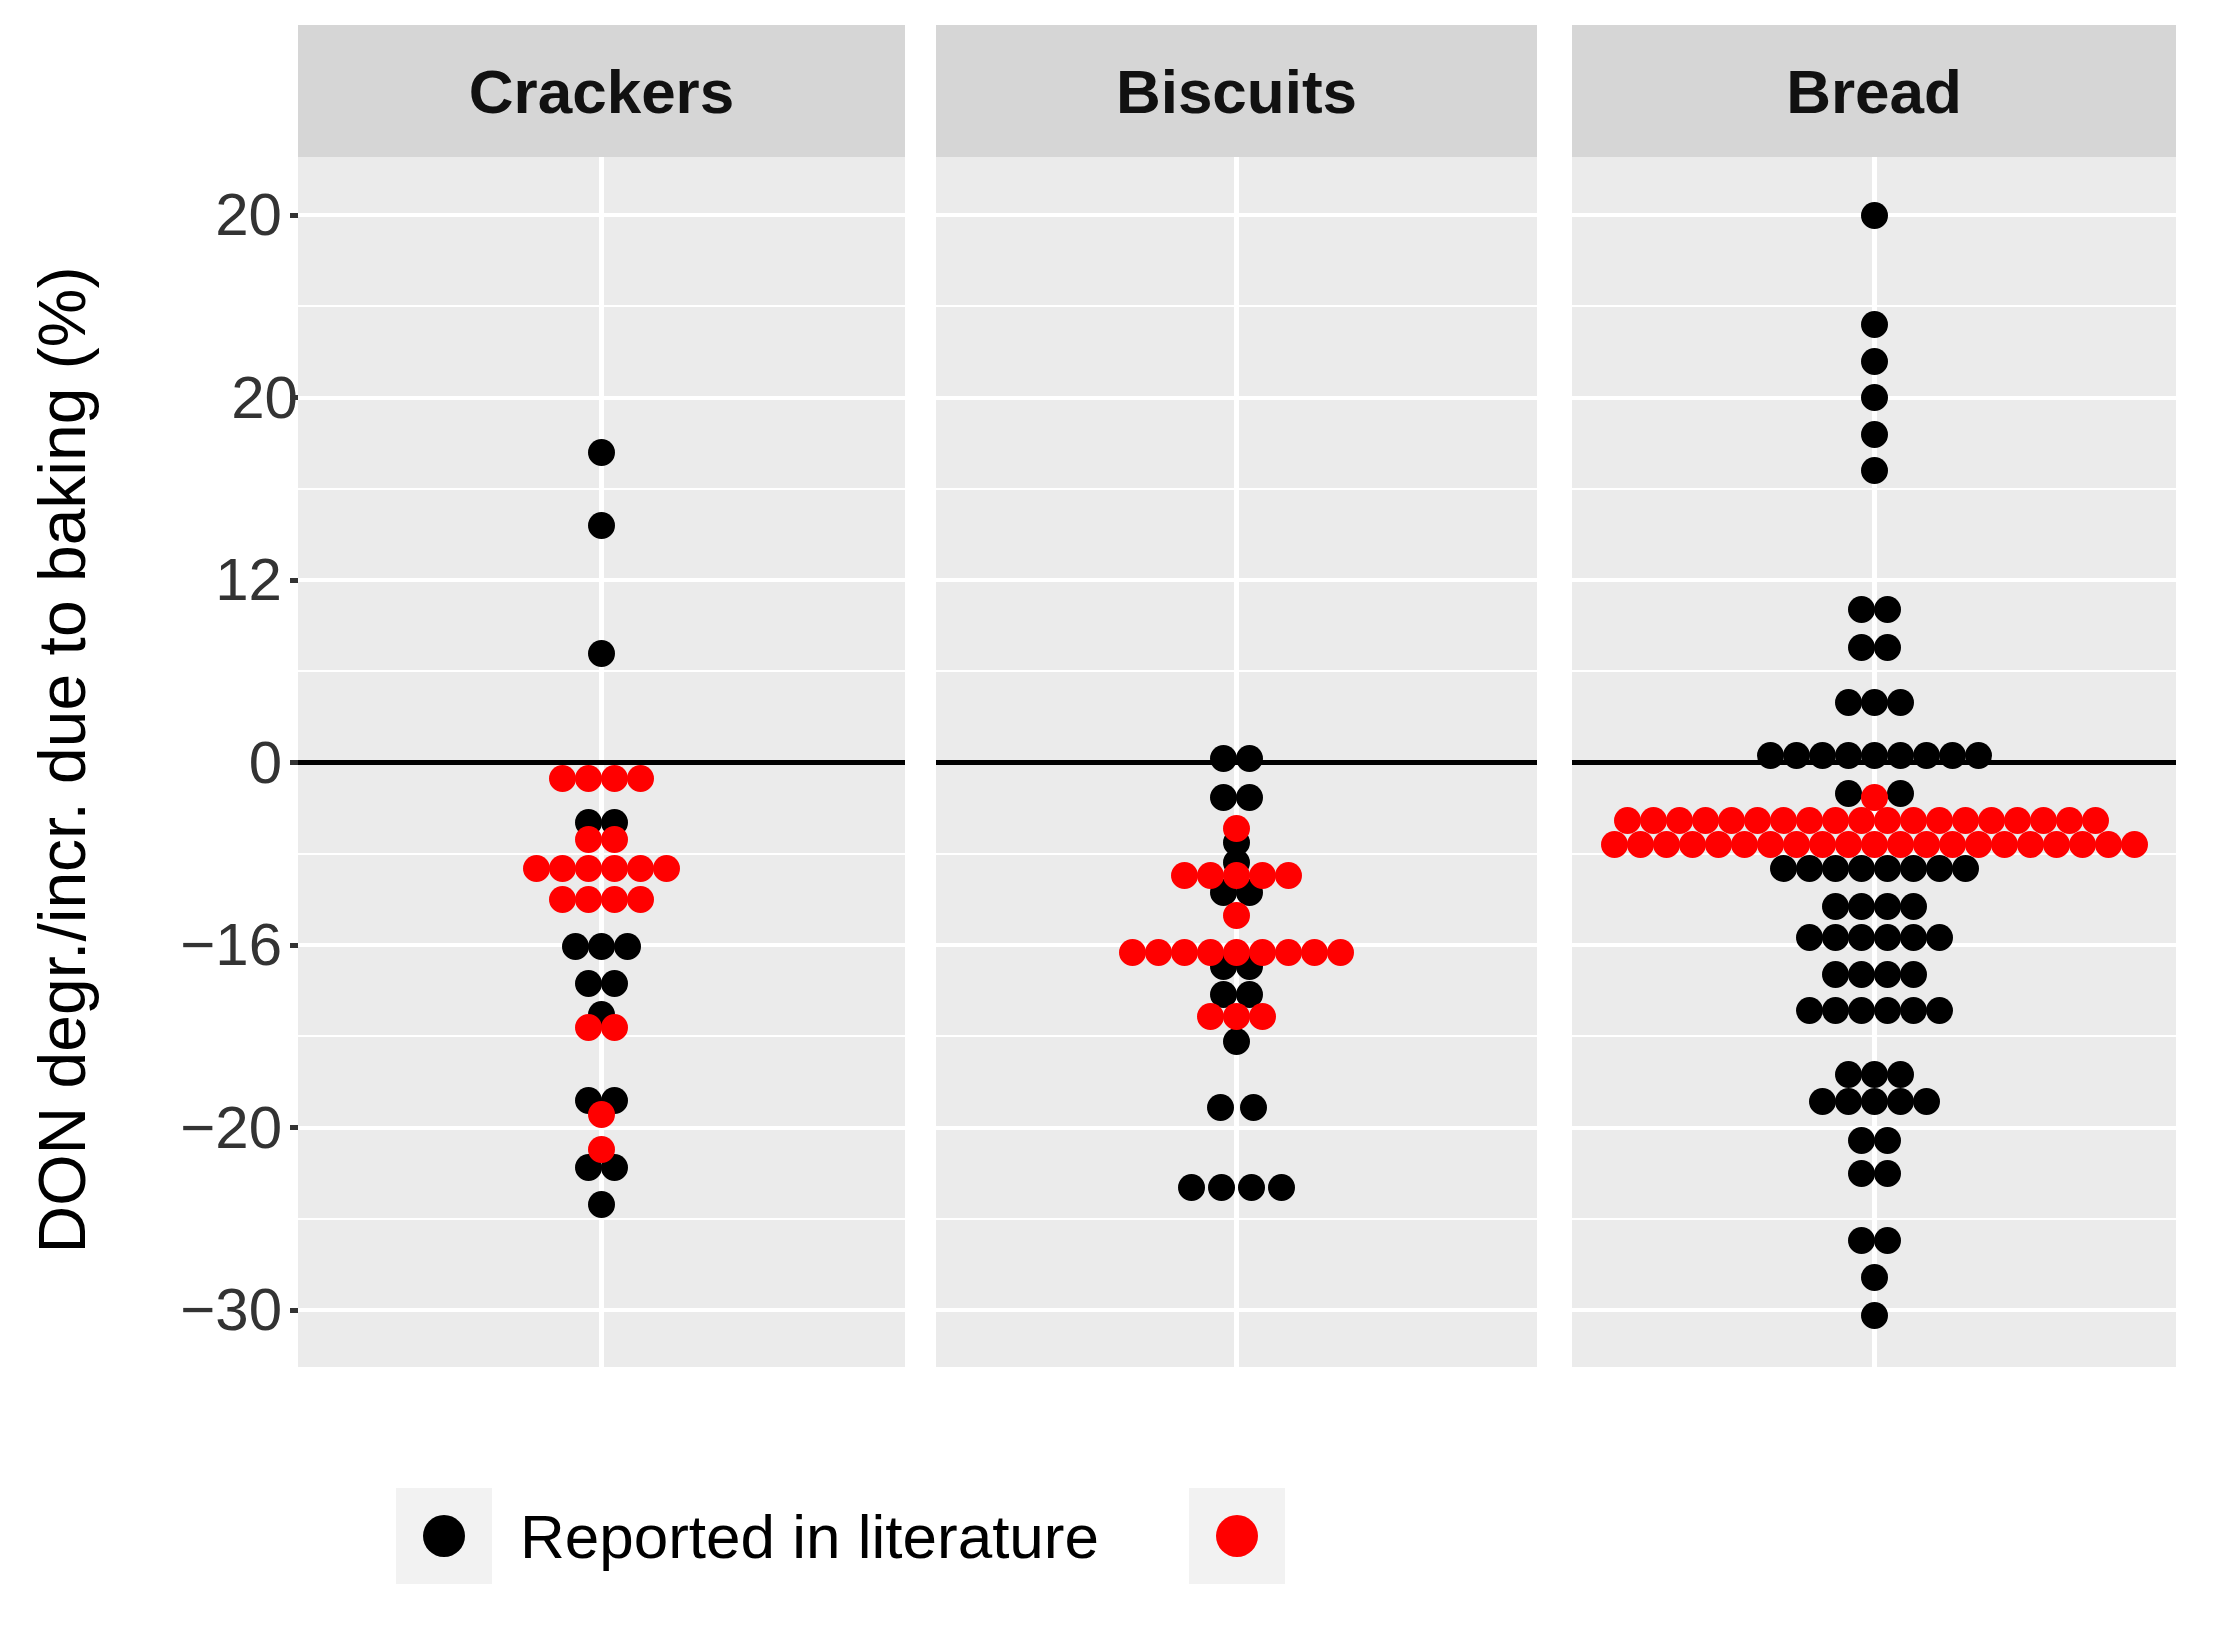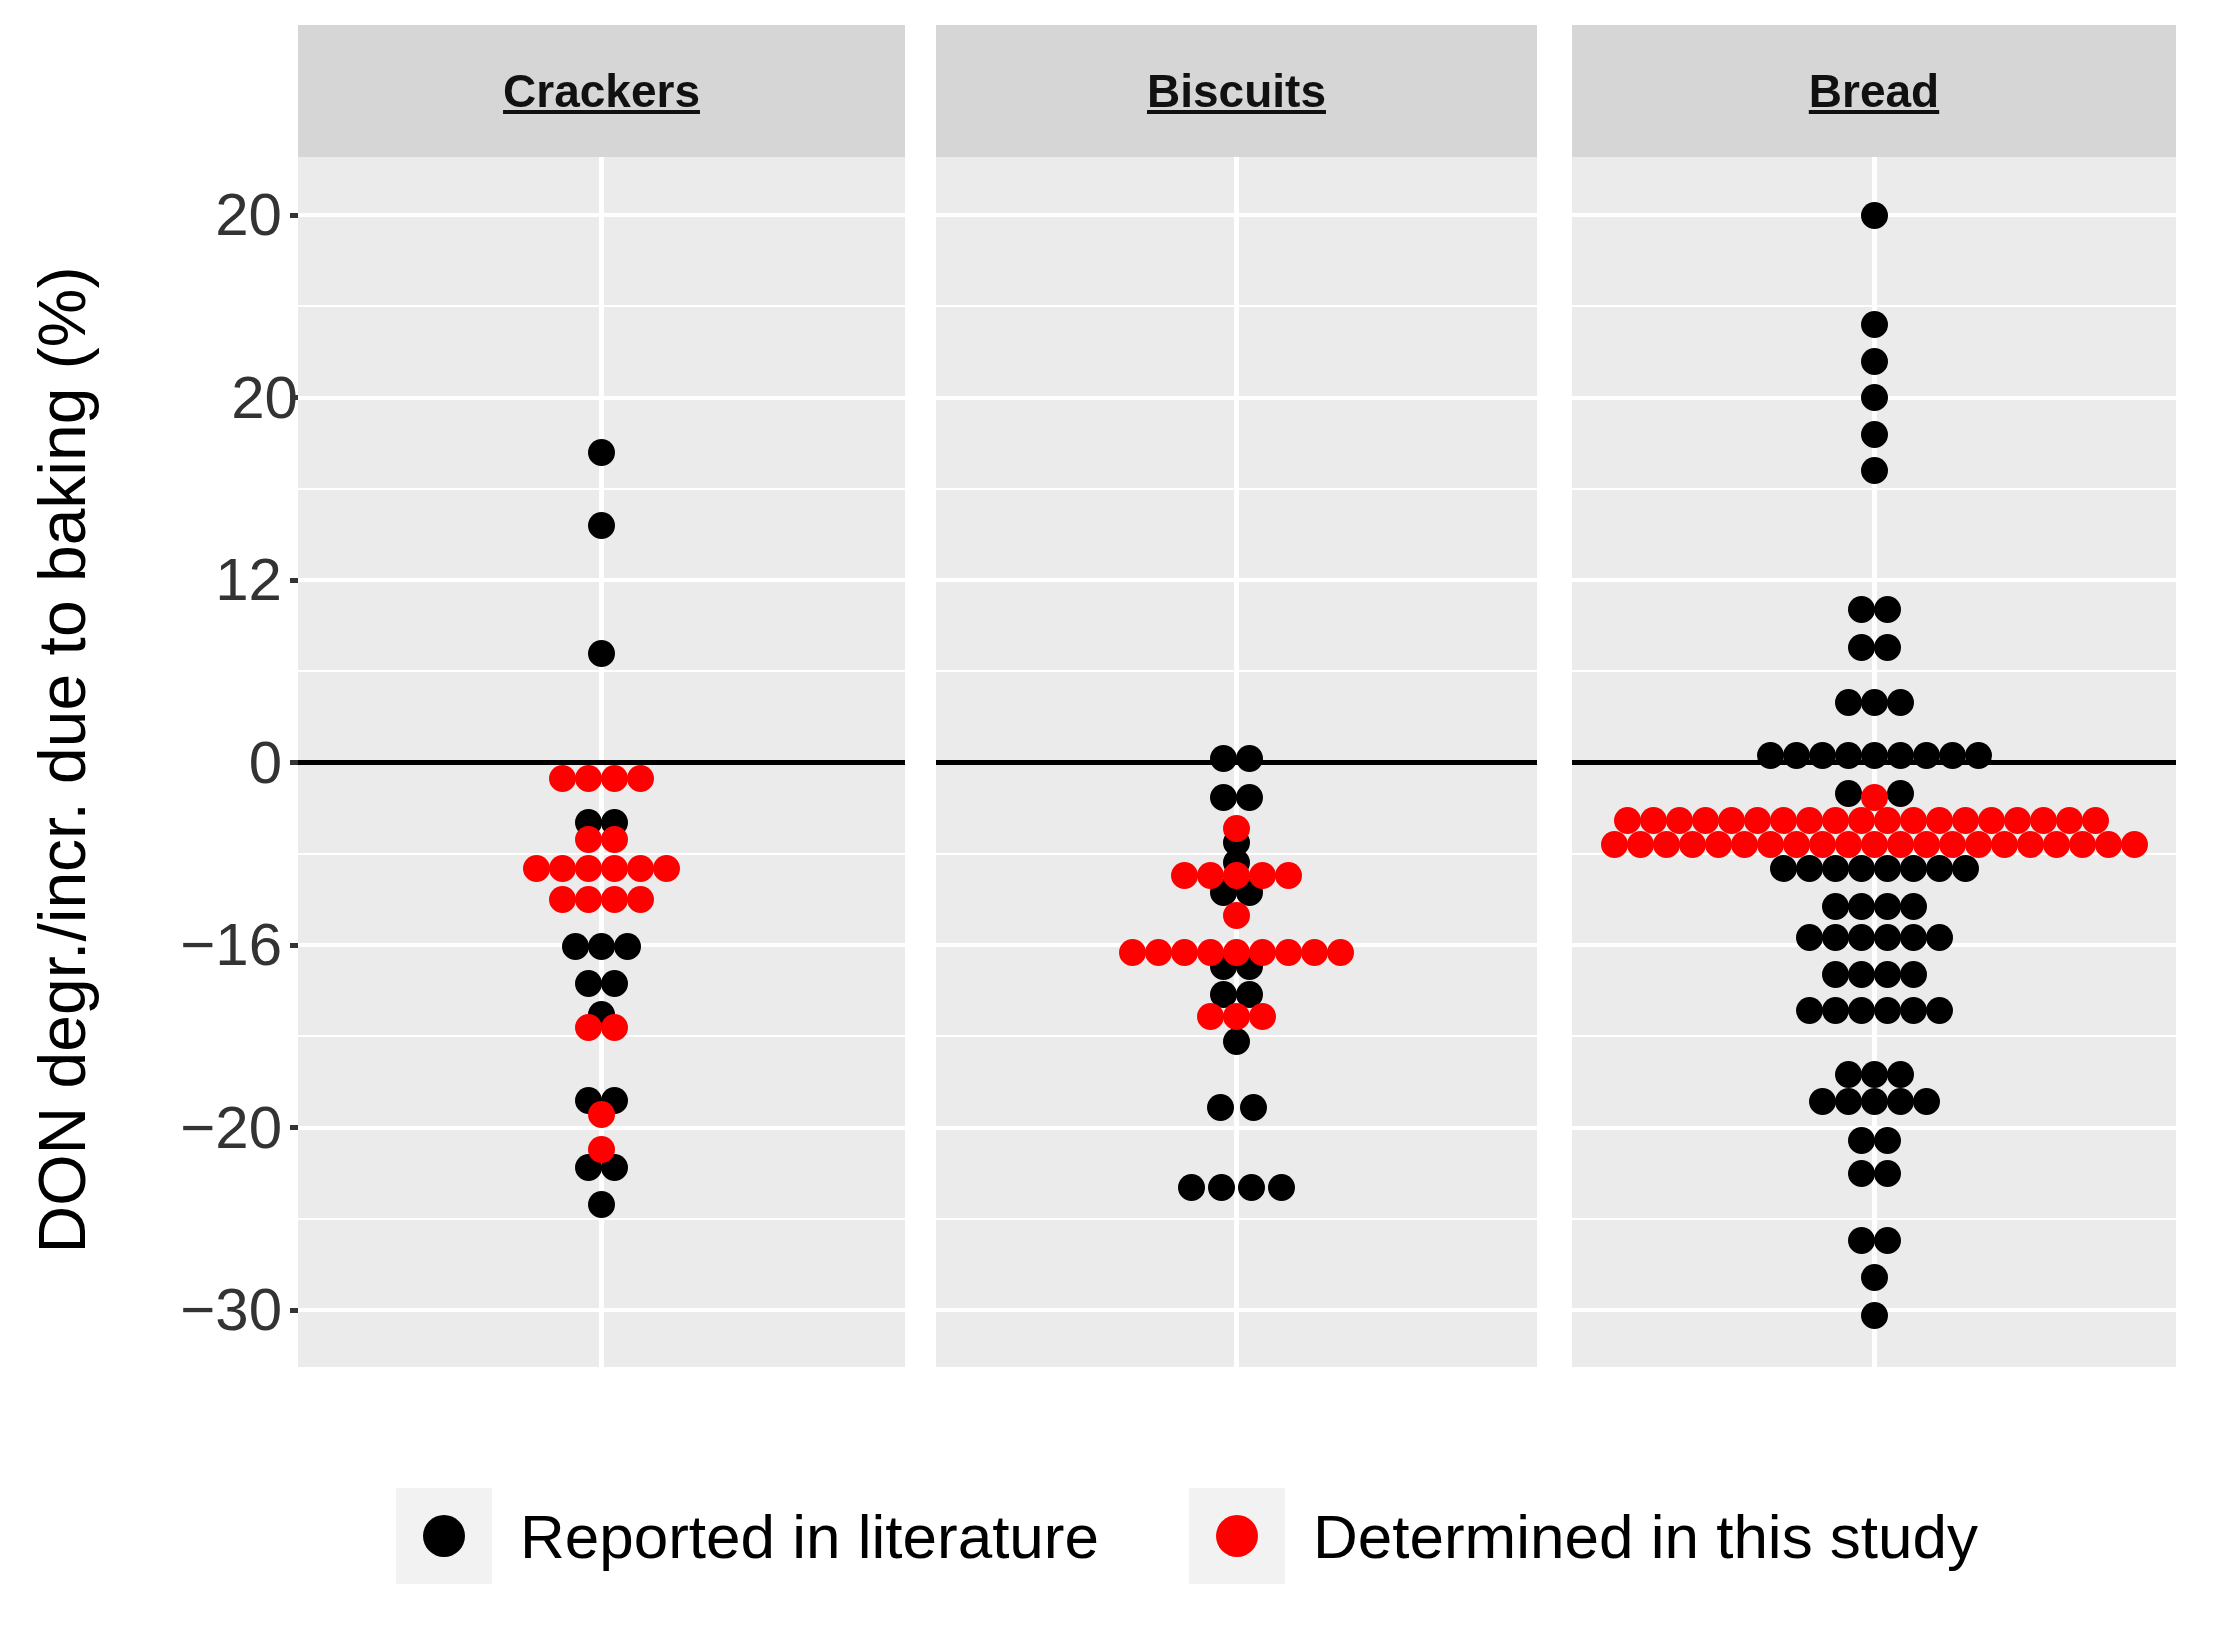--- a/index.html
+++ b/index.html
@@ -3,21 +3,21 @@
 <meta charset="utf-8">
 <style>
   html,body{margin:0;padding:0;background:#ffffff;}
   .fig{position:relative;width:2225px;height:1637px;background:#ffffff;
        font-family:"Liberation Sans","DejaVu Sans",sans-serif;overflow:hidden;}
   .y-title{position:absolute;left:62px;top:760px;transform:translate(-50%,-50%) rotate(-90deg);
        transform-origin:center;white-space:nowrap;font-size:66px;color:#000;}
   .tick-label{position:absolute;width:190px;text-align:right;font-size:60px;color:#333;line-height:64px;}
   .tick-mark{position:absolute;background:#333;}
   .strip{position:absolute;background:#d6d6d6;display:flex;align-items:center;justify-content:center;}
-  .strip span{font-size:46px;font-weight:bold;color:#111;text-decoration:underline;}
+  .strip span{font-size:62px;font-weight:bold;color:#111;}
   .panel{position:absolute;background:#ebebeb;overflow:hidden;}
   .grid-h{position:absolute;left:0;background:#ffffff;}
   .grid-v{position:absolute;top:0;background:#ffffff;}
   .zero-line{position:absolute;left:0;background:#000000;}
   .dot{position:absolute;border-radius:50%;}
   .legend{position:absolute;left:396px;top:1488px;display:flex;align-items:center;}
   .key{width:96px;height:96px;background:#f2f2f2;display:flex;align-items:center;justify-content:center;}
   .kdot{width:42px;height:42px;border-radius:50%;background:#000;}
   .kdot.red{background:#ff0000;}
   .klabel{font-size:62px;color:#000;margin-left:28px;white-space:nowrap;}
@@ -291,15 +291,14 @@
     </div>
 
   <div class="legend">
     <div class="key">
       <span class="kdot"></span>
     </div>
     <span class="klabel">Reported in literature</span>
     <div class="key key2">
       <span class="kdot red"></span>
     </div>
-    <span class="klabel">Determined in this study</span>
   </div>
 </div>
 
 </body></html>

